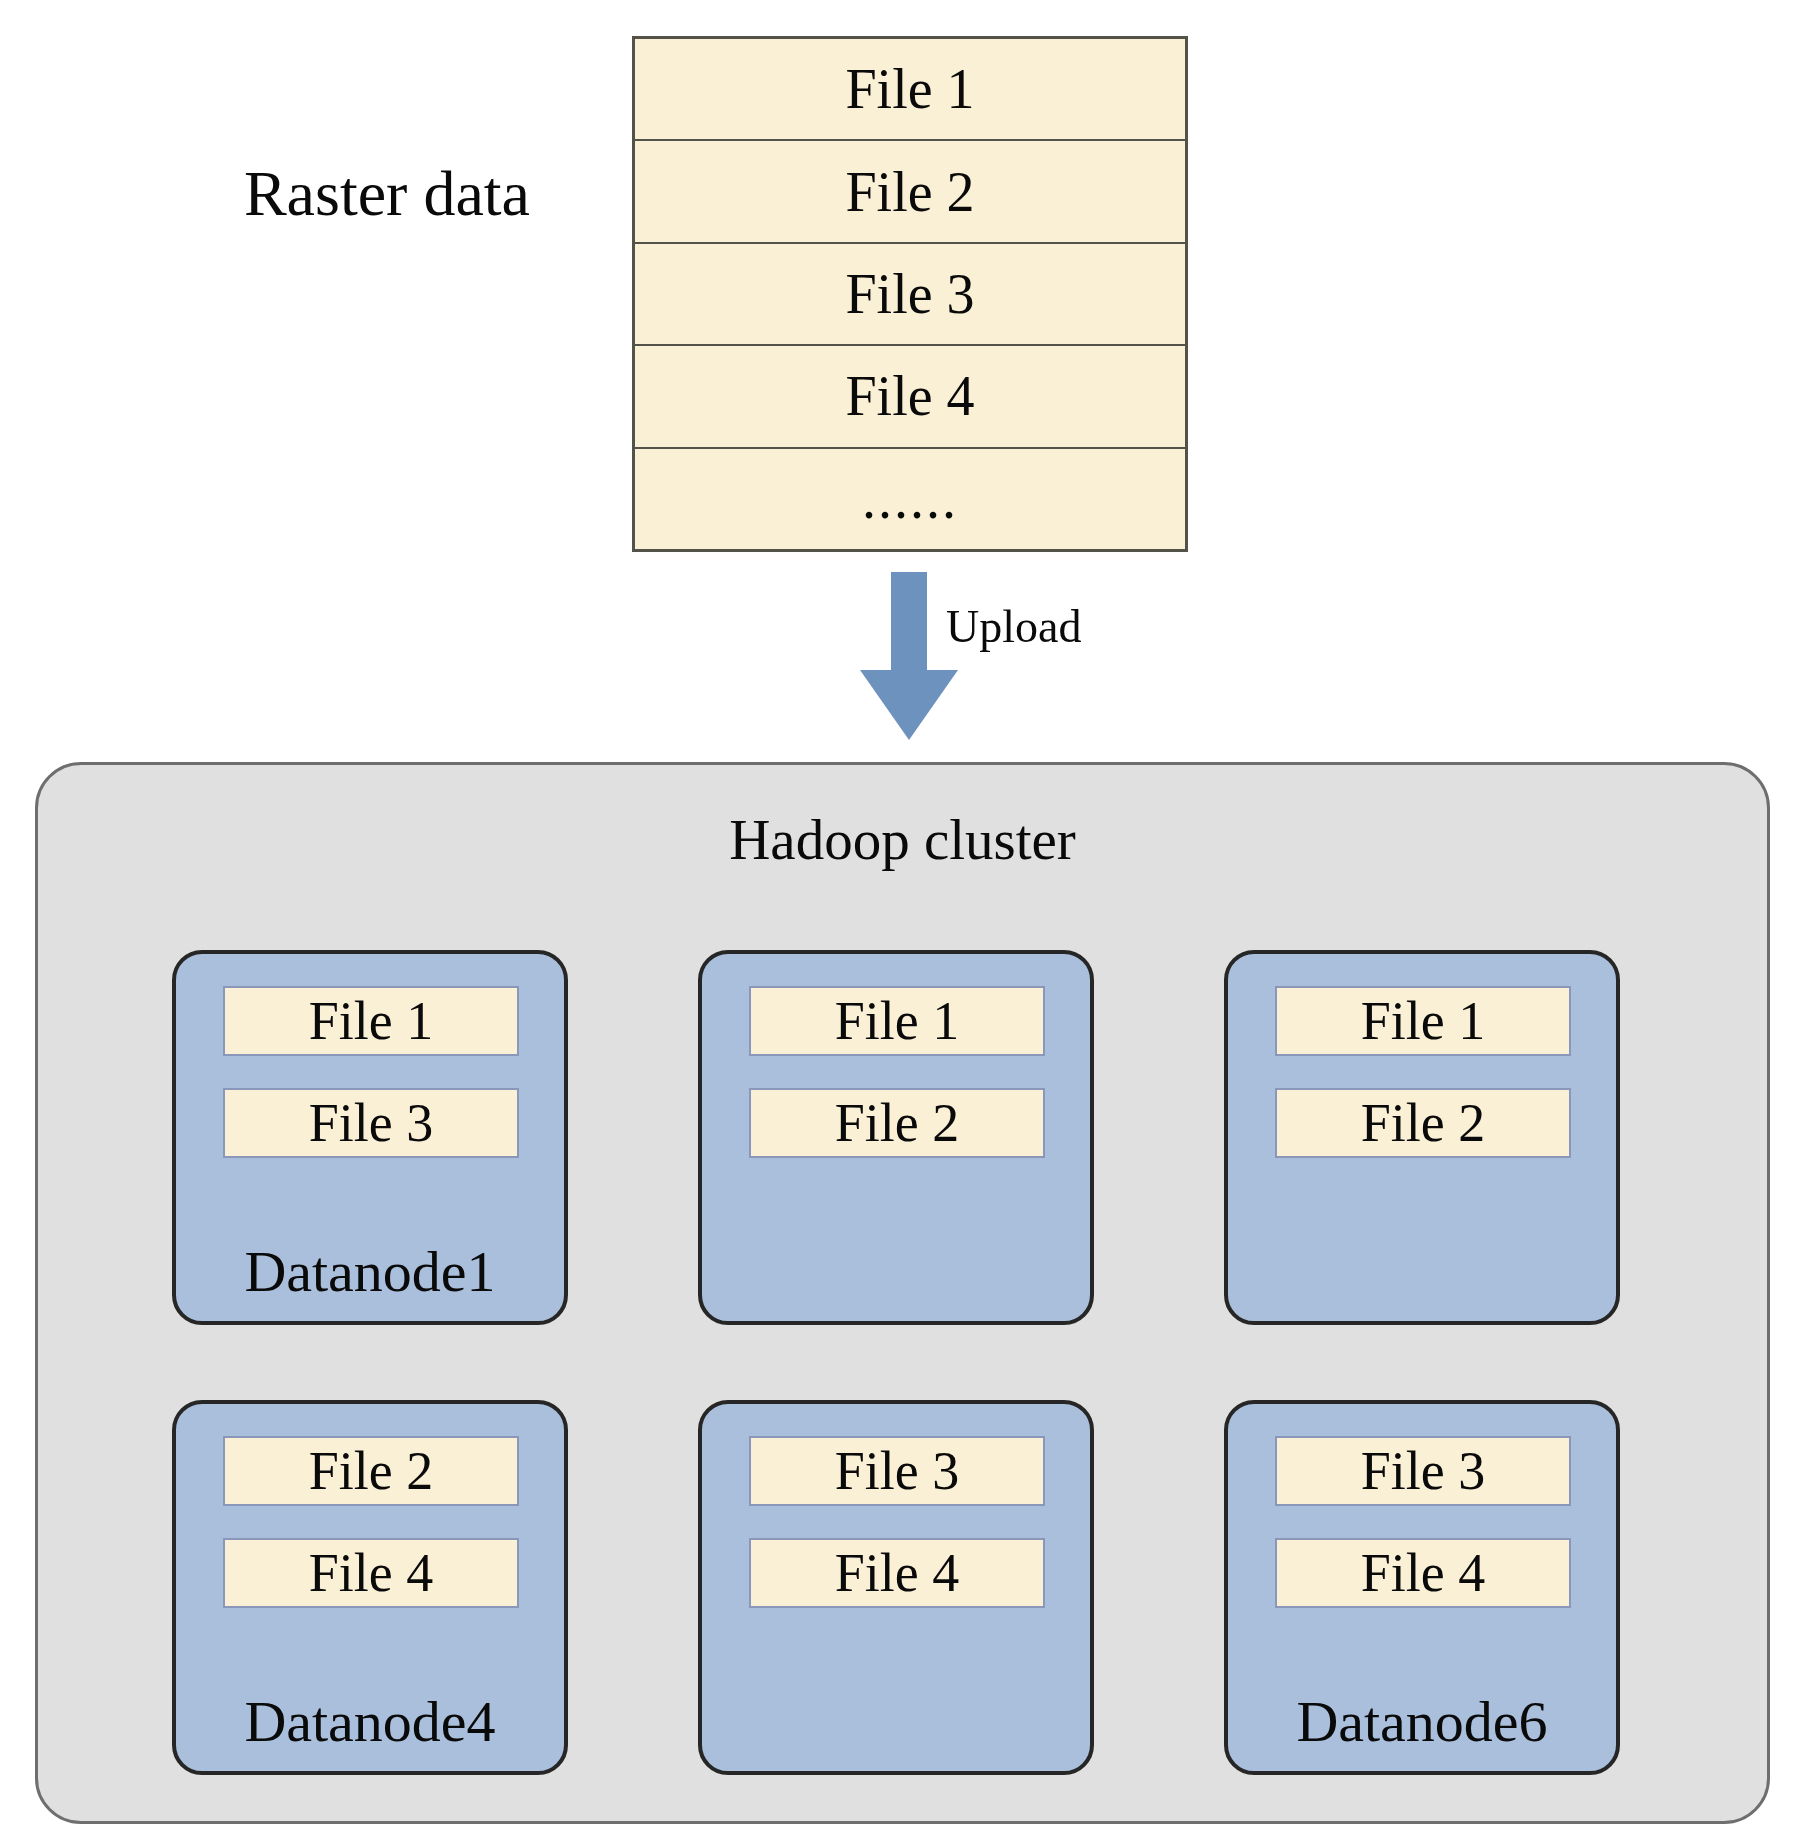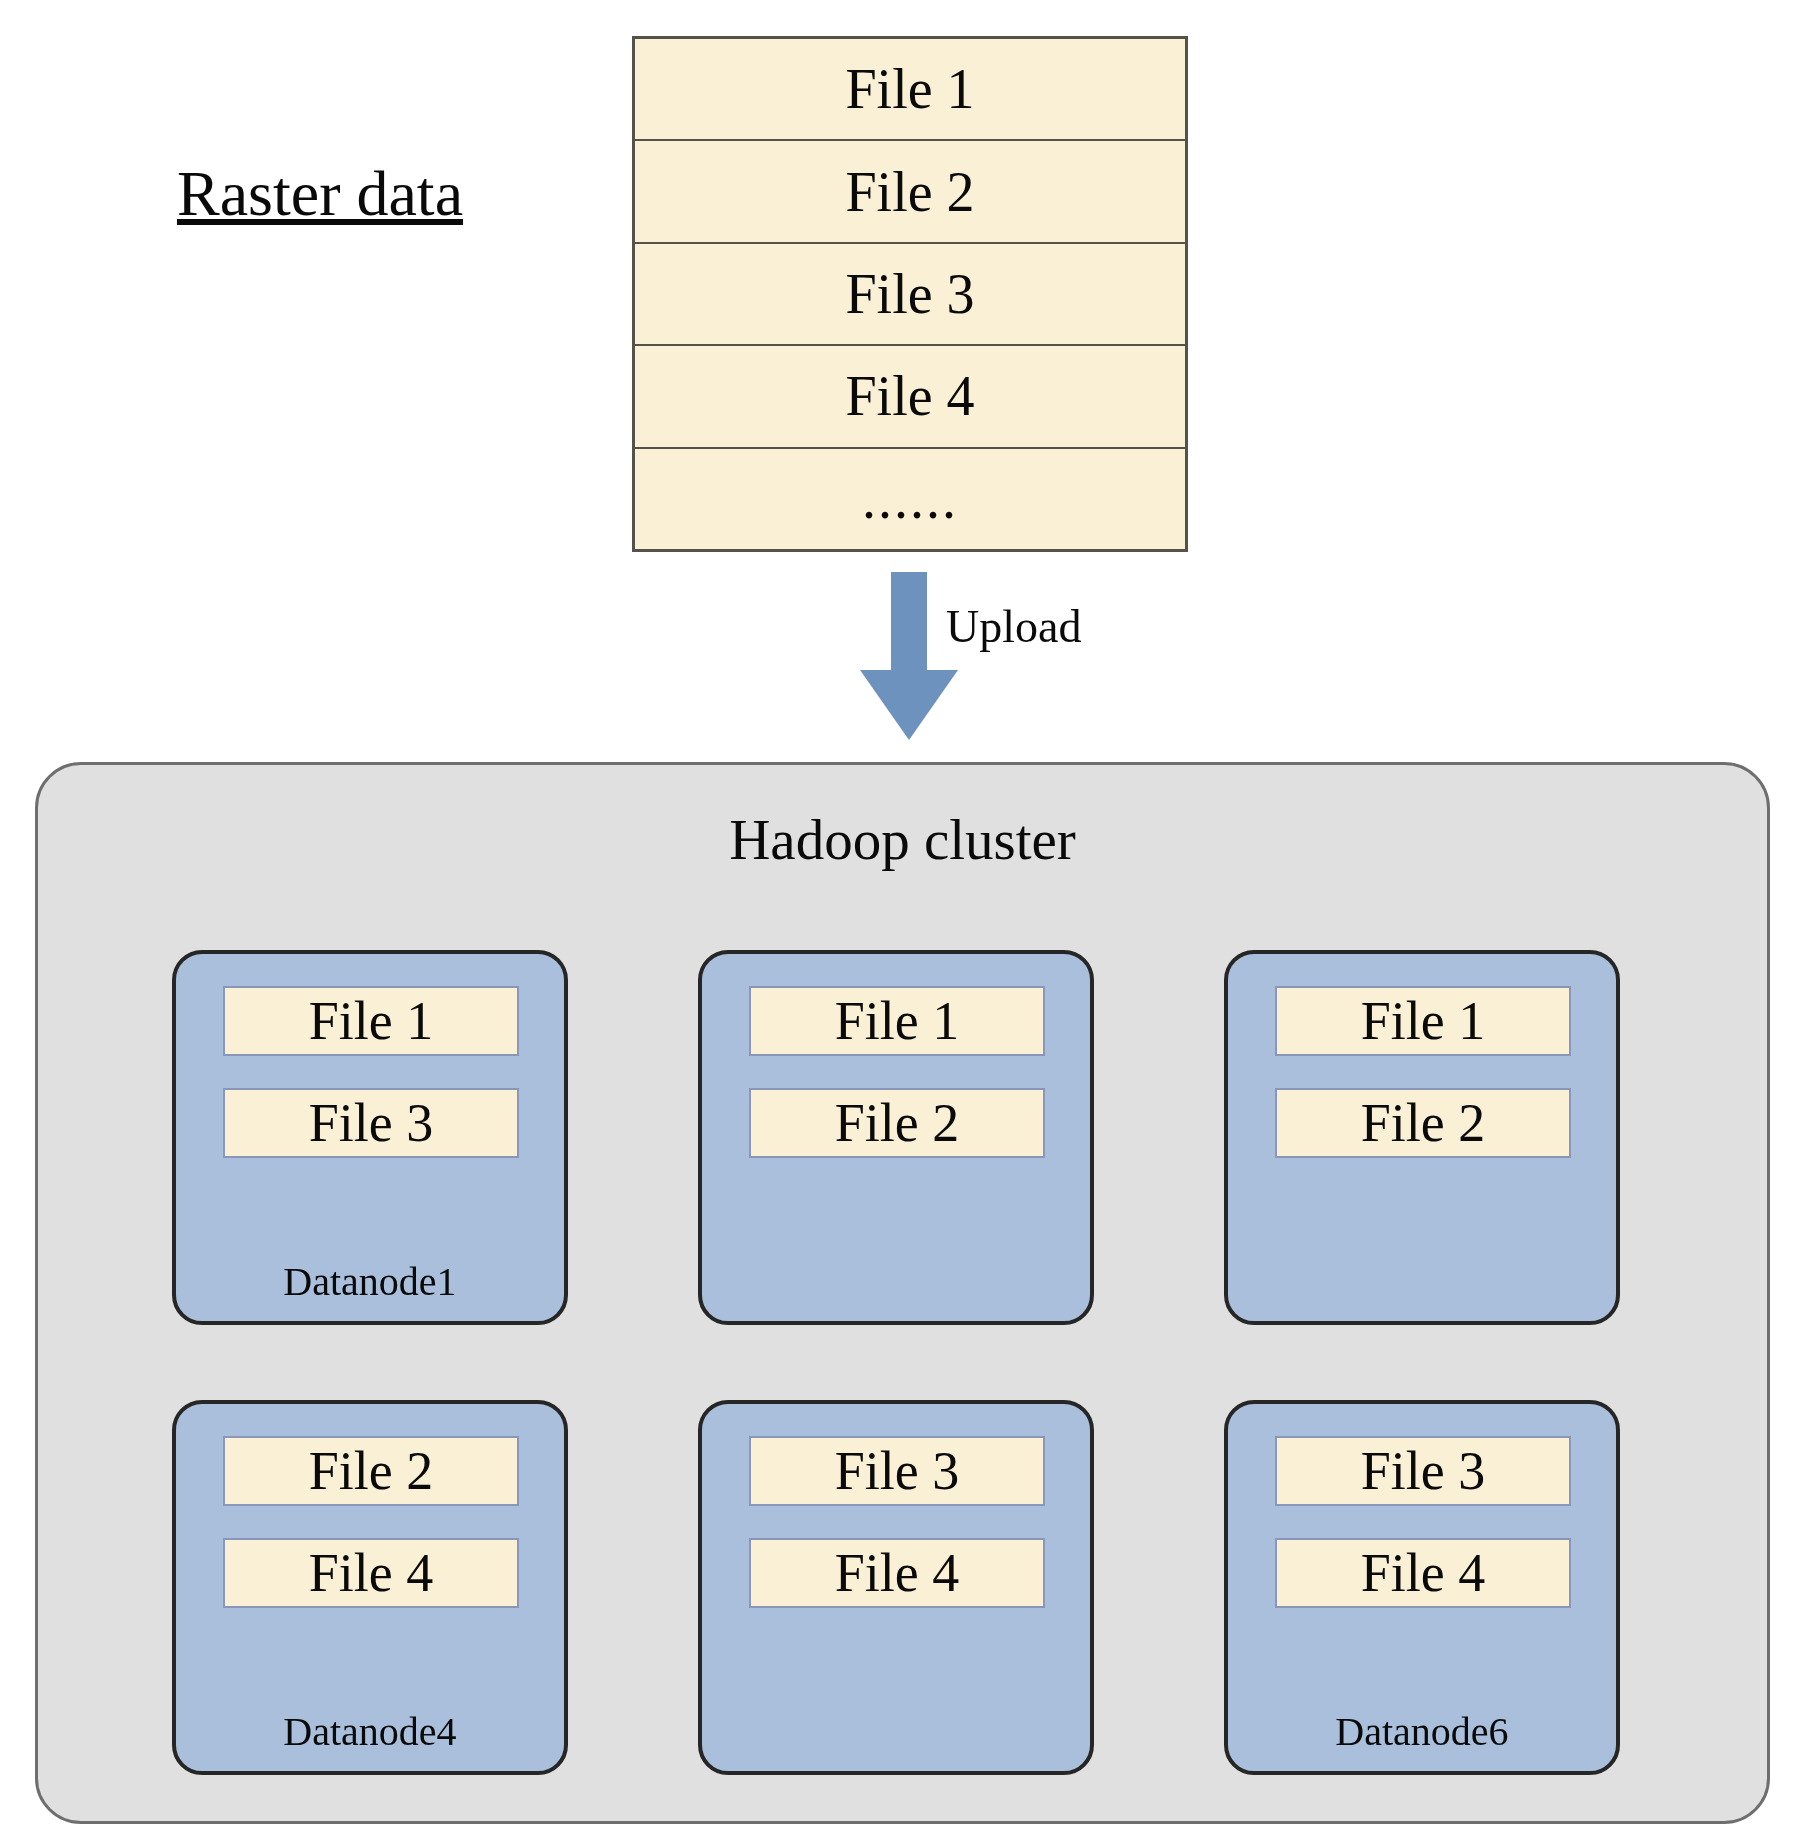--- a/index.html
+++ b/index.html
@@ -11,25 +11,24 @@
     font-family: "Liberation Serif", "DejaVu Serif", serif;
     color: #0a0a0a;
     overflow: hidden;
   }
 
   
   .raster-label {
     position: absolute;
     left: 110px; top: 152px;
     width: 420px;
-    text-align: center;
+    text-align: right;
     font-size: 64px;
     line-height: 84px;
     white-space: nowrap;
-    text-decoration: underline;
   }
 
   
   .file-table {
     position: absolute;
     left: 632px; top: 36px;
     width: 556px; height: 516px;
     background: #faf0d5;
     border: 3px solid #54534a;
     box-sizing: border-box;
@@ -116,21 +115,21 @@
     font-size: 54px;
   }
   .chip-a { top: 32px; }
   .chip-b { top: 134px; }
 
   .dn-label {
     position: absolute;
     left: 0; bottom: 16px;
     width: 100%;
     text-align: center;
-    font-size: 40px;
+    font-size: 58px;
     white-space: nowrap;
   }
 </style>
 </head>
 <body>
 
 <div class="canvas">
 
   <div class="raster-label">Raster data</div>
 

